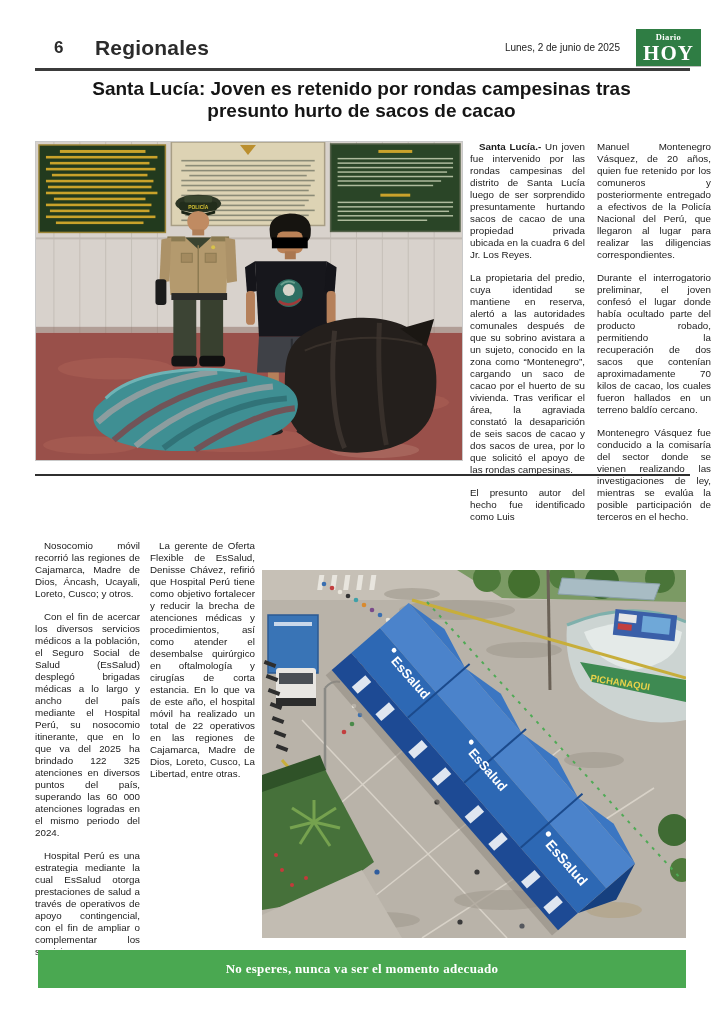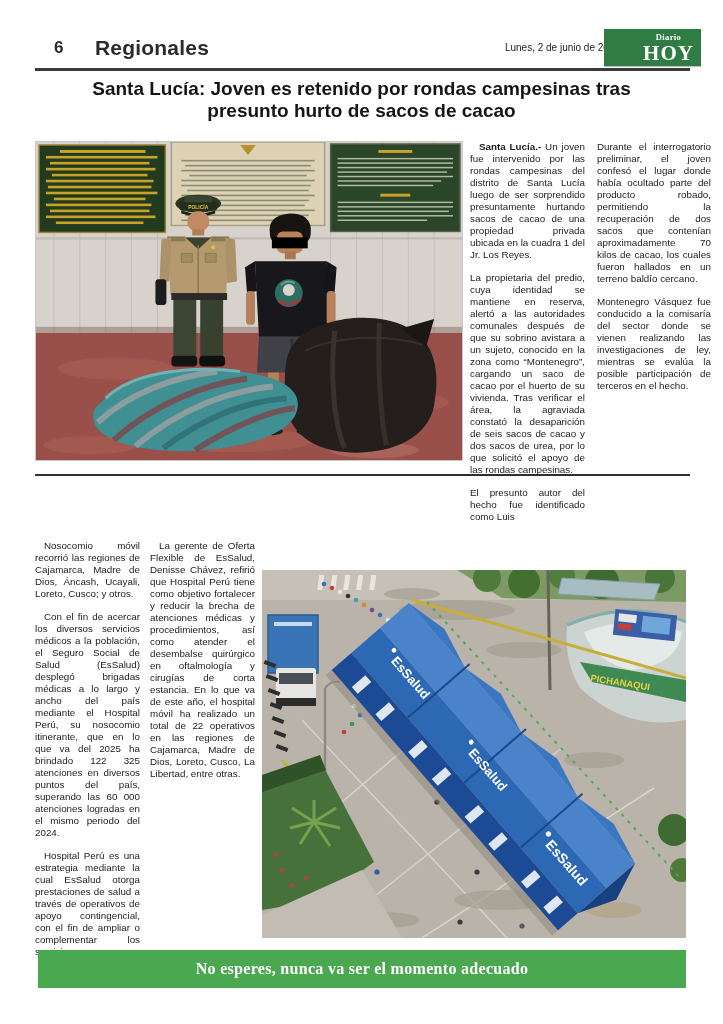--- a/index.html
+++ b/index.html
@@ -10,21 +10,20 @@
   }
   
   .hdr-pagenum { position:absolute; left:54px; top:38px; font-size:17px; font-weight:bold; color:#2b2b2b; }
   .hdr-section { position:absolute; left:95px; top:36px; font-size:21px; font-weight:bold; color:#2b2b2b; letter-spacing:.2px; }
   .hdr-date    { position:absolute; right:103px; top:42px; font-size:10px; color:#222; }
   .hdr-logo {
     position:absolute; right:22px; top:29px; width:65px; height:37px;
     background:#2f7d44; color:#fff; text-align:center;
     font-family:"Liberation Serif", serif; line-height:1;
     box-shadow:0 1px 0 rgba(0,0,0,.25);
-    padding-left:32px;
   }
   .hdr-logo .logo-top  { display:block; font-size:8.5px; font-weight:bold; padding-top:4px; letter-spacing:.4px; }
   .hdr-logo .logo-main { display:block; font-size:21px; font-weight:bold; letter-spacing:1px; margin-top:1px; }
   .rule-top { position:absolute; left:35px; right:33px; top:68px; height:3px; background:#3b3b3b; }
   .rule-mid { position:absolute; left:35px; right:33px; top:474px; height:2px; background:#2f2f2f; }
   
   .headline {
     position:absolute; left:40px; right:40px; text-align:center;
     font-size:19px; font-weight:bold; color:#151515; line-height:1.18;
   }
@@ -42,21 +41,21 @@
   .lead-bold { font-weight:bold; }
   
   .photo1 { position:absolute; left:35px; top:141px; width:428px; height:320px; border:1px solid #c9c9c9; box-sizing:border-box; }
   .photo2 { position:absolute; left:262px; top:570px; width:424px; height:368px; }
   .photo1 svg, .photo2 svg { display:block; width:100%; height:100%; }
   
   .banner {
     position:absolute; left:38px; right:37px; top:950px; height:38px;
     background:#4aa851; color:#ffffff; text-align:center;
     font-family:"Liberation Serif", serif; font-weight:bold;
-    font-size:16px; line-height:38px; letter-spacing:.3px;
+    font-size:13px; line-height:38px; letter-spacing:.3px;
   }
 </style>
 </head>
 <body>
 
 <div class="page">
 
   <div class="hdr-pagenum">6</div>
   <div class="hdr-section">Regionales</div>
   <div class="hdr-date">Lunes, 2 de junio de 2025</div>
@@ -230,25 +229,26 @@
           <path d="M128,308 C170,276 215,260 252,258" stroke="#2f6f74"></path>
           <path d="M62,282 C95,252 140,236 182,231" stroke="#9aa0a2"></path>
           <path d="M160,310 C200,284 238,270 260,268" stroke="#7a4a4e"></path>
         </g>
         <path d="M70,258 C95,233 152,224 205,231" stroke="#6fb3b5" stroke-width="3" fill="none"></path>
       </g>
     </svg>
   </div>
 
   <div class="col a1c1">
-    <p class="ind"><span class="lead-bold">Santa Lucía.-</span><span> Un joven fue intervenido por las rondas campesinas del distrito de Santa Lucía luego de ser sorprendido presuntamente hurtando sacos de cacao de una propiedad privada ubicada en la cuadra 1 del Jr. Los Reyes.</span></p>
+    <p class="ind"><span class="lead-bold">Santa Lucía.-</span><span> Un joven fue intervenido por las rondas campesinas del distrito de Santa Lucía luego de ser sorprendido presuntamente hurtando sacos de cacao de una propiedad privada ubicada en la cuadra 6 del Jr. Los Reyes.</span></p>
     <p>La propietaria del predio, cuya identidad se mantiene en reserva, alertó a las autoridades comunales después de que su sobrino avistara a un sujeto, conocido en la zona como “Montenegro”, cargando un saco de cacao por el huerto de su vivienda. Tras verificar el área, la agraviada constató la desaparición de seis sacos de cacao y dos sacos de urea, por lo que solicitó el apoyo de las rondas campesinas.</p>
     <p>El presunto autor del hecho fue identificado como Luis</p>
   </div>
   <div class="col a1c2">
+    <p>Manuel Montenegro Vásquez, de 20 años, quien fue retenido por los comuneros y posteriormente entregado a efectivos de la Policía Nacional del Perú, que llegaron al lugar para realizar las diligencias correspondientes.</p>
     <p>Durante el interrogatorio preliminar, el joven confesó el lugar donde había ocultado parte del producto robado, permitiendo la recuperación de dos sacos que contenían aproximadamente 70 kilos de cacao, los cuales fueron hallados en un terreno baldío cercano.</p>
     <p>Montenegro Vásquez fue conducido a la comisaría del sector donde se vienen realizando las investigaciones de ley, mientras se evalúa la posible participación de terceros en el hecho.</p>
   </div>
 
   <div class="rule-mid"></div>
 
 
   <div class="col a2c1">
     <p class="ind">Nosocomio móvil recorrió las regiones de Cajamarca, Madre de Dios, Áncash, Ucayali, Loreto, Cusco; y otros.</p>
     <p class="ind">Con el fin de acercar los diversos servicios médicos a la población, el Seguro Social de Salud (EsSalud) desplegó brigadas médicas a lo largo y ancho del país mediante el Hospital Perú, su nosocomio itinerante, que en lo que va del 2025 ha brindado 122 325 atenciones en diversos puntos del país, superando las 60 000 atenciones logradas en el mismo periodo del 2024.</p>

